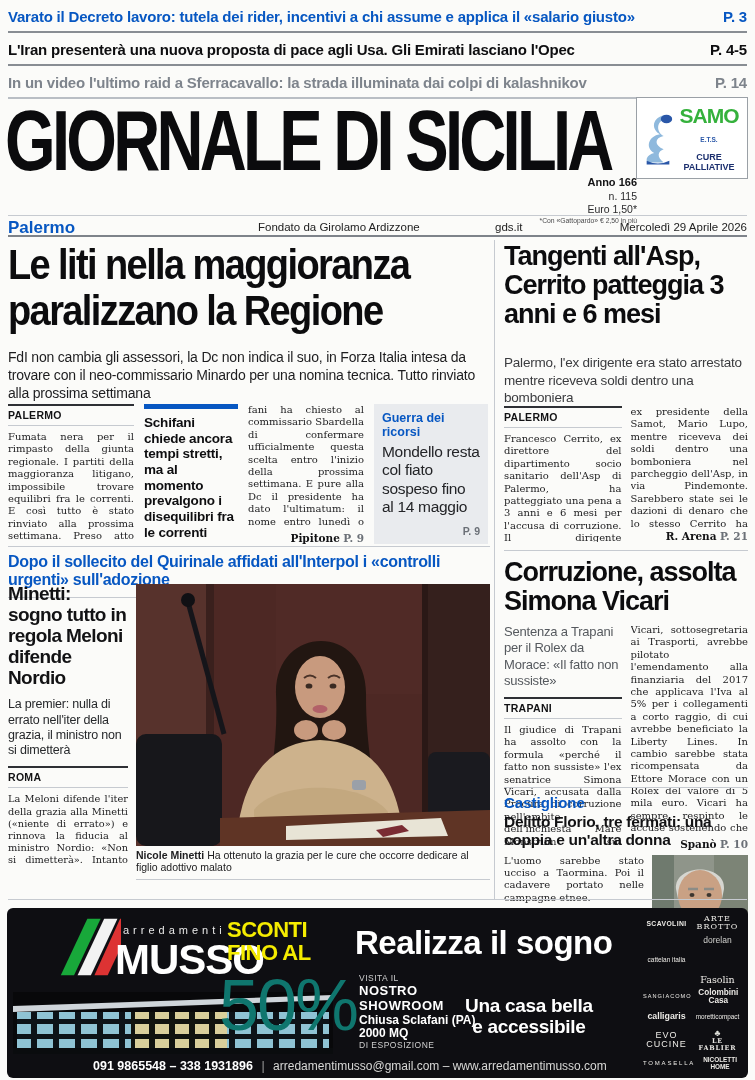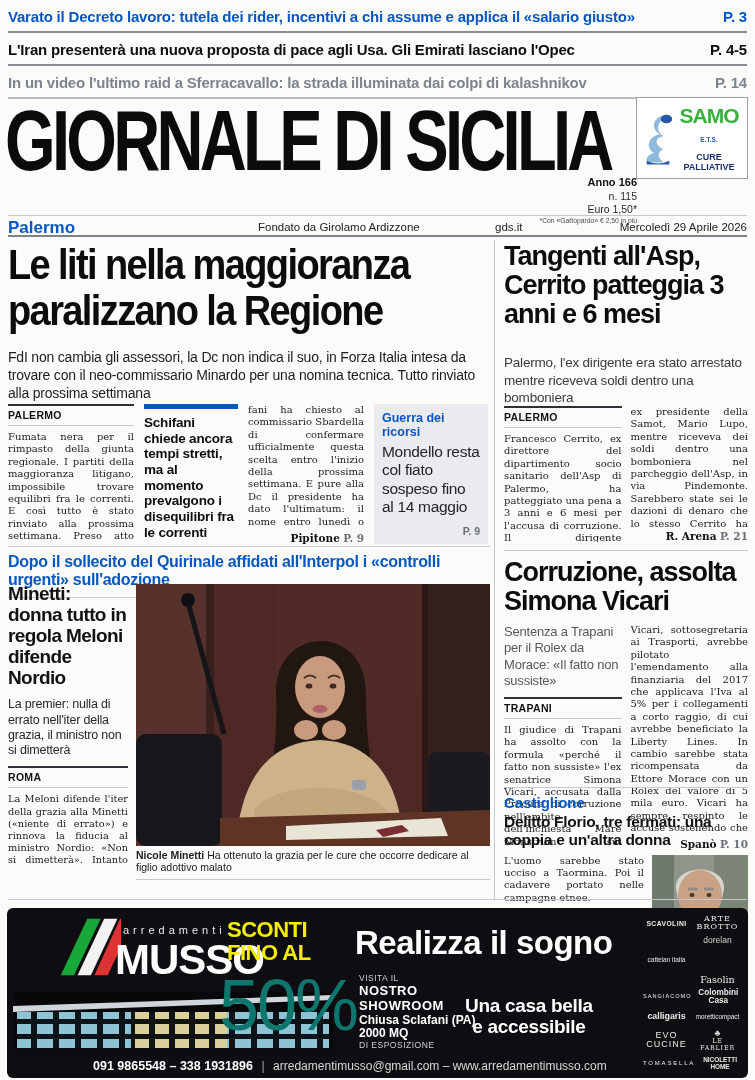--- a/index.html
+++ b/index.html
@@ -129,21 +129,21 @@
   .b-scav { font-weight:bold; font-size:6.8px; letter-spacing:.4px; }
   .b-serifcaps { font-family:"DejaVu Serif",serif; font-size:8px; letter-spacing:1px; }
   .b-low { font-size:6.5px; }
   .b-dorelan { font-size:8.5px; color:#d2d2cf; }
   .b-fasolin { font-family:"DejaVu Serif",serif; font-size:9.5px;margin-top:30px; }
   .b-sangia { font-size:5.6px; letter-spacing:1px; }
   .b-colombini { font-weight:bold; font-size:8.2px; line-height:1; }
   .b-calli { font-weight:bold; font-size:8.8px; }
   .b-moretti { font-size:6.4px; }
   .b-evo { font-size:9px; letter-spacing:1px; }
-  .b-fablier { font-family:"DejaVu Serif",serif; font-size:6.4px; letter-spacing:.8px; }
+  .b-fablier { font-family:"DejaVu Serif",serif; font-size:6.4px; letter-spacing:.8px;font-weight:bold; }
   .tree { font-size:9px; color:#dfe0da; line-height:1; }
   .b-toma { font-size:6px; letter-spacing:1.8px; }
   .b-nico { font-weight:bold; font-size:6.4px; }
   .socials { display:flex; gap:6px; justify-content:center; margin-top:3px; }
   .fb-icon { width:15px; height:15px; background:#1877f2; border-radius:3px; color:#fff; font-weight:bold;
     font-size:11px; display:flex; align-items:center; justify-content:center; }
   .fb-icon::after { content:"f"; }
   .ig-icon { width:15px; height:15px; border-radius:4px; background:linear-gradient(45deg,#f5a623,#dd2a7b,#8134af);
     display:flex; align-items:center; justify-content:center; }
   .ig-icon::after { content:""; width:7px; height:7px; border:1.6px solid #fff; border-radius:50%; }
@@ -218,21 +218,21 @@
     </div>
   </div>
 </div>
 
 <div class="abs adozione hr" style="border-top:1px solid #c6cad0; padding-top:6px;">
   <span>Dopo il sollecito del Quirinale affidati all'Interpol i «controlli urgenti» sull'adozione</span>
 </div>
 
 <div class="abs minetti">
   <div class="mn-left">
-    <div class="mn-h">Minetti: donna tutto in regola Meloni difende Nordio</div>
+    <div class="mn-h">Minetti: sogno tutto in regola Meloni difende Nordio</div>
     <div class="mn-deck">La premier: nulla di errato nell'iter della grazia, il ministro non si dimetterà</div>
     <div class="kicker">ROMA</div>
     <div class="serif mn-body">La Meloni difende l'iter della grazia alla Minetti («niente di errato») e rinnova la fiducia al ministro Nordio: «Non si dimetterà». Intanto la Procura generale di Milano affida all'Interpol i nuovi accertamenti, attivati dopo la lettera del Quirinale e si dice pronta «a cambiare parere» in base ai riscontri. Minetti conferma la sua correttezza «sia per per il percorso adottivo che per le terapie seguite dal bimbo».</div>
 
   </div>
   <div class="mn-photo-wrap">
     <svg width="354" height="262" viewBox="0 0 354 262">
       <rect width="354" height="262" fill="#4d2824"></rect>
       <rect x="0" width="70" height="262" fill="#57322c"></rect>
       <rect x="70" width="8" height="262" fill="#3a201d"></rect>

